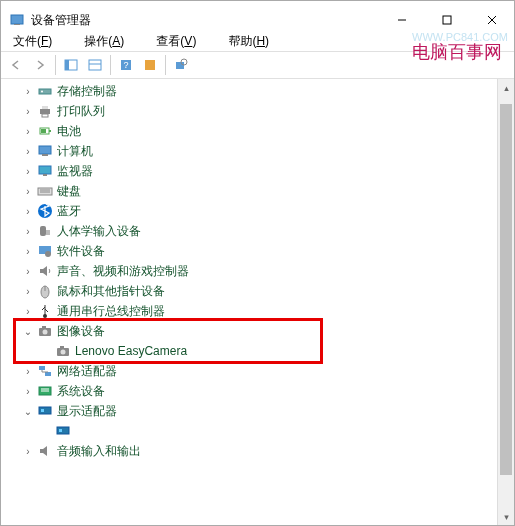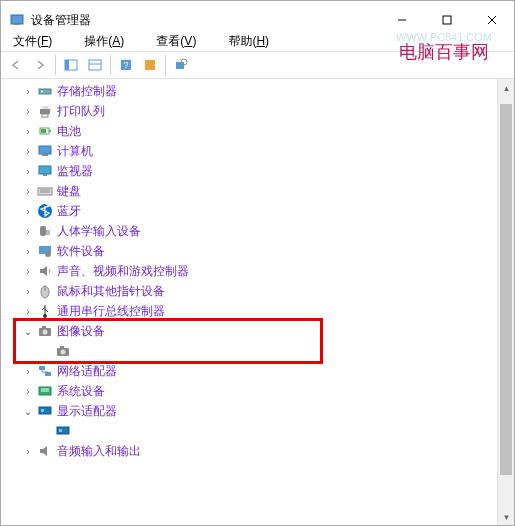--- a/index.html
+++ b/index.html
@@ -42,24 +42,24 @@
   gap: 20px;
   position: relative;
 }
 .menu-item {
   padding: 1px 6px;
   cursor: pointer;
 }
 .menu-u { text-decoration: underline; }
 .watermark {
   position: absolute;
-  right: 22px; top: 0;
+  right: 6px; top: 0;
   color: #c5e3f2;
   font-size: 11px;
-  text-align: center;
+  text-align: left;
   line-height: 1.1;
   pointer-events: none;
 }
 .watermark .cn { font-size: 18px; color: #be185d; }
 .toolbar {
   height: 28px;
   border-top: 1px solid #e0e0e0;
   border-bottom: 1px solid #e0e0e0;
   display: flex;
   align-items: center;
@@ -97,21 +97,21 @@
 }
 .expander.none { visibility: hidden; }
 .icon {
   width: 16px; height: 16px;
   margin-right: 4px;
   display: inline-flex;
   align-items: center;
   justify-content: center;
   flex-shrink: 0;
 }
-.label { color: #6d28d9; }
+.label { color: #14532d; }
 .indent-1 { padding-left: 20px; }
 .indent-2 { padding-left: 38px; }
 .highlight-box {
   position: absolute;
   border: 3px solid #e60000;
   pointer-events: none;
 }
 .scrollbar {
   position: absolute;
   right: 0; top: 0; bottom: 0;
@@ -360,20 +360,21 @@
       </div>
       <div class="tree-row indent-2">
         <span class="expander none"></span>
         <span class="icon">
           <svg viewBox="0 0 16 16">
             <rect x="2" y="5" width="12" height="8" fill="#888" rx="1"></rect>
             <circle cx="8" cy="9" r="2.5" fill="#ddd"></circle>
             <rect x="5" y="3" width="4" height="2" fill="#888"></rect>
           </svg>
         </span>
+        <span class="label">Lenovo EasyCamera</span>
       </div>
       <div class="tree-row indent-1">
         <span class="expander ">›</span>
         <span class="icon">
           <svg viewBox="0 0 16 16">
             <rect x="2" y="3" width="6" height="4" fill="#5b9bd5"></rect>
             <rect x="8" y="9" width="6" height="4" fill="#5b9bd5"></rect>
             <path d="M5 7v2h6V9" stroke="#888" fill="none"></path>
           </svg>
         </span>

